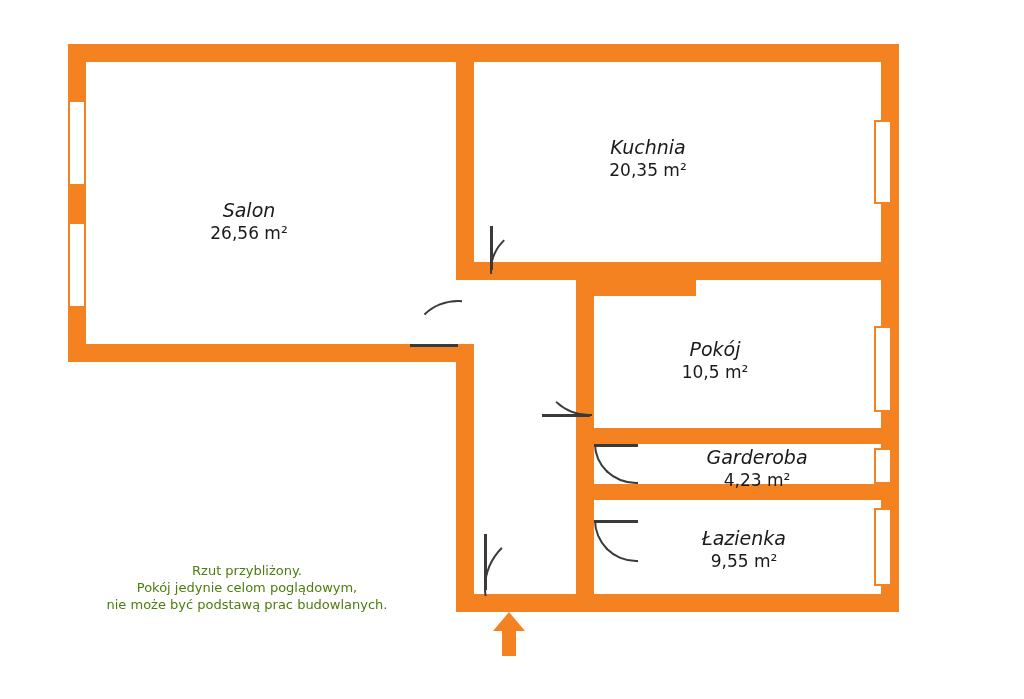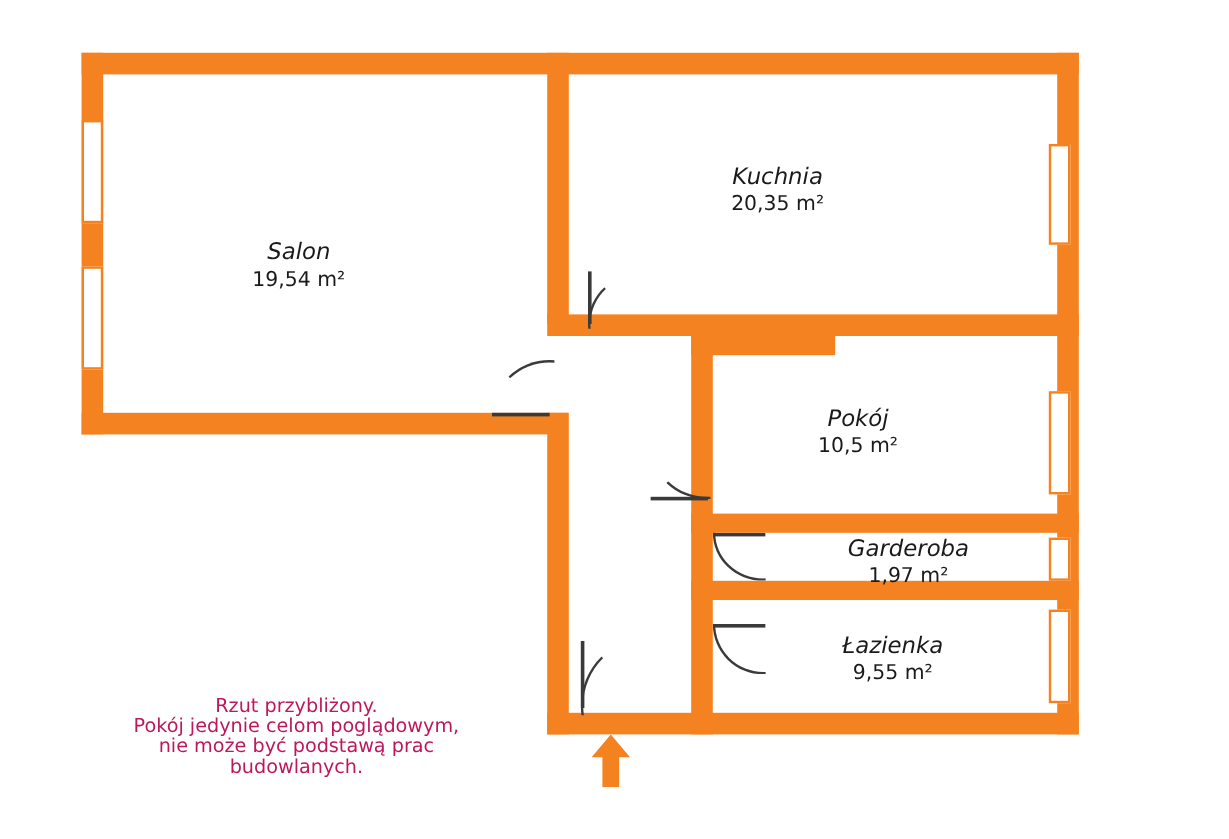--- a/index.html
+++ b/index.html
@@ -52,25 +52,24 @@
     font-size: 19px;
     line-height: 24px;
     font-style: italic;
   }
   .room-area {
     font-size: 17px;
     line-height: 22px;
   }
   .disclaimer {
     position: absolute;
-    font-size: 16px;
+    font-size: 13px;
     line-height: 17px;
-    color: #be185d;
+    color: #4d7c0f;
     text-align: left;
-    margin-top: 17px;
   }
   .entry-arrow {
     position: absolute;
   }
 </style>
 </head>
 <body>
 
 <div id="floorplan">
 
@@ -136,36 +135,36 @@
   </div>
 
   <div class="entry-arrow" style="left:492px; top:612px; width:34px; height:44px;">
     <svg width="34" height="44" viewBox="0 0 34 44" xmlns="http://www.w3.org/2000/svg">
       <polygon points="17,0 33,19 24,19 24,44 10,44 10,19 1,19" fill="#f58220"></polygon>
     </svg>
   </div>
 
   <div class="room-label" style="left:249px; top:198px;">
     <div class="room-name">Salon</div>
-    <div class="room-area">19,54 m²</div>
+    <div class="room-area">26,56 m²</div>
   </div>
 
   <div class="room-label" style="left:648px; top:135px;">
     <div class="room-name">Kuchnia</div>
     <div class="room-area">20,35 m²</div>
   </div>
 
   <div class="room-label" style="left:715px; top:337px;">
     <div class="room-name">Pokój</div>
     <div class="room-area">10,5 m²</div>
   </div>
 
   <div class="room-label" style="left:757px; top:445px;">
     <div class="room-name">Garderoba</div>
-    <div class="room-area">1,97 m²</div>
+    <div class="room-area">4,23 m²</div>
   </div>
 
   <div class="room-label" style="left:744px; top:526px;">
     <div class="room-name">Łazienka</div>
     <div class="room-area">9,55 m²</div>
   </div>
 
   <div class="disclaimer" style="left:97px; top:562px; width:300px;">
     <div style="text-align:center;">Rzut przybliżony.</div>
     <div style="text-align:center;">Pokój jedynie celom poglądowym,</div>

